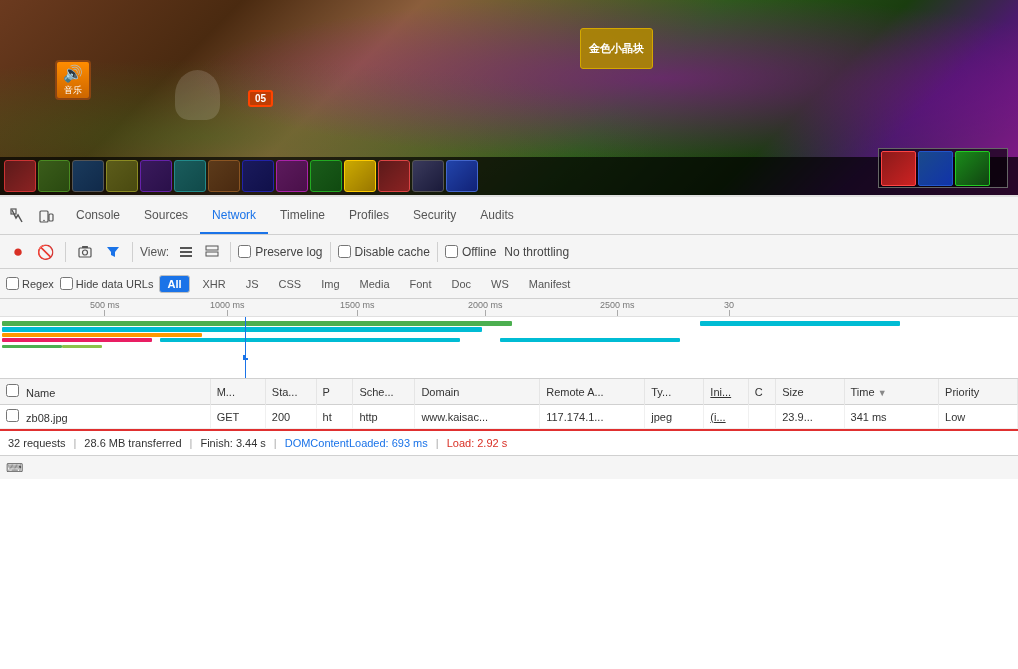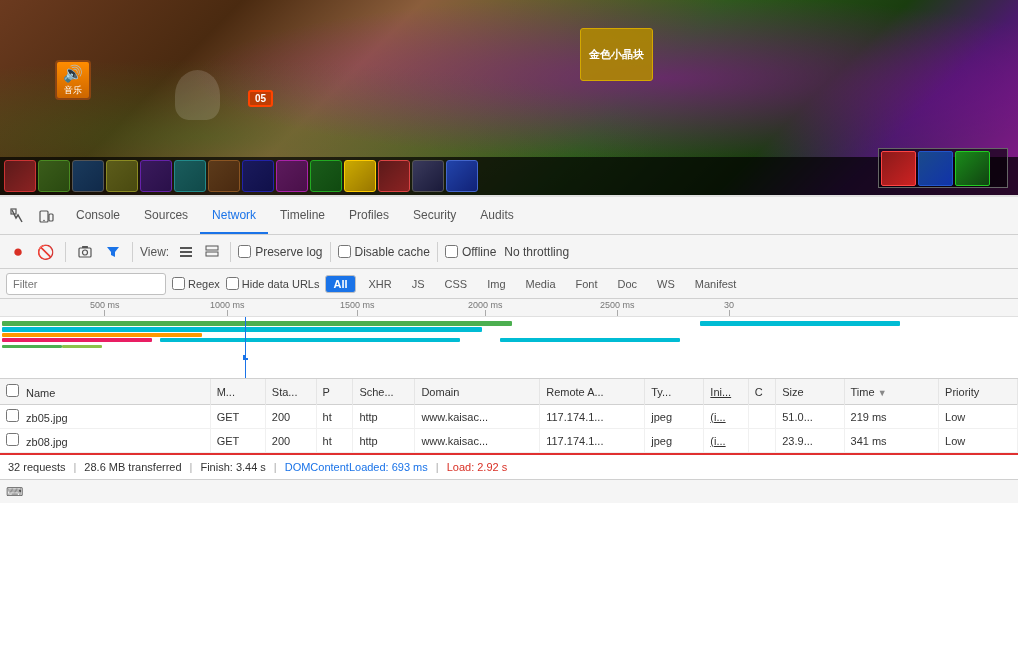--- a/index.html
+++ b/index.html
@@ -32,21 +32,21 @@
       top: 60px; left: 55px;
     }
     .sound-icon { font-size: 16px; color: white; }
     .sound-label { font-size: 9px; color: white; }
     .game-crystal-badge {
       position: absolute;
       top: 28px; left: 580px;
       background: rgba(180, 140, 0, 0.85);
       border: 1px solid #d4a800;
       border-radius: 3px;
-      padding: 18px 8px;
+      padding: 12px 8px;
       color: #fff;
       font-size: 11px;
       font-weight: bold;
     }
     .game-player-timer {
       position: absolute;
       top: 90px; left: 248px;
       background: rgba(200, 60, 0, 0.9);
       border: 2px solid #ff4400;
       border-radius: 3px;
@@ -500,21 +500,20 @@
     </label>
     <div class="divider-v"></div>
     <label class="ctrl-checkbox">
       <input type="checkbox" class="checkbox-row" style="">
       <span>Offline</span>
     </label>
     <span class="throttle-label">No throttling</span>
   </div>
 
   <div id="devtools-filter">
-    <input type="text" class="filter-input" placeholder="Filter" style="">
     <label class="filter-check">
       <input type="checkbox" class="checkbox-row" style="">
       <span>Regex</span>
     </label>
     <label class="filter-check">
       <input type="checkbox" class="checkbox-row" style="">
       <span>Hide data URLs</span>
     </label>
     <button class="filter-btn">All</button>
     <button class="filter-type-btn">XHR</button>
@@ -593,38 +592,20 @@
           <th class="col-size"><span>Size</span></th>
           <th class="col-time">
             <span>Time</span>
             <span class="sort-icon"> <span>▼</span></span>
           </th>
           <th class="col-priority"><span>Priority</span></th>
         </tr>
       </thead>
       <tbody id="table-body">
 
-      <tr>
-    <td class="col-name">
-      <input type="checkbox" style="margin-right: 4px;">
-      zb05.jpg
-    </td>
-    <td class="col-method">GET</td>
-    <td class="col-status">200</td>
-    <td class="col-proto">ht</td>
-    <td class="col-scheme">http</td>
-    <td class="col-domain">www.kaisac...</td>
-    <td class="col-remote">117.174.1...</td>
-    <td class="col-type">jpeg</td>
-    <td class="col-initiator">(i...</td>
-    <td class="col-c"></td>
-    <td class="col-size">51.0...</td>
-    <td class="col-time">219 ms</td>
-    <td class="col-priority">Low</td>
-  </tr>
           <tr>
     <td class="col-name">
       <input type="checkbox" style="margin-right: 4px;">
       zb08.jpg
     </td>
     <td class="col-method">GET</td>
     <td class="col-status">200</td>
     <td class="col-proto">ht</td>
     <td class="col-scheme">http</td>
     <td class="col-domain">www.kaisac...</td>

